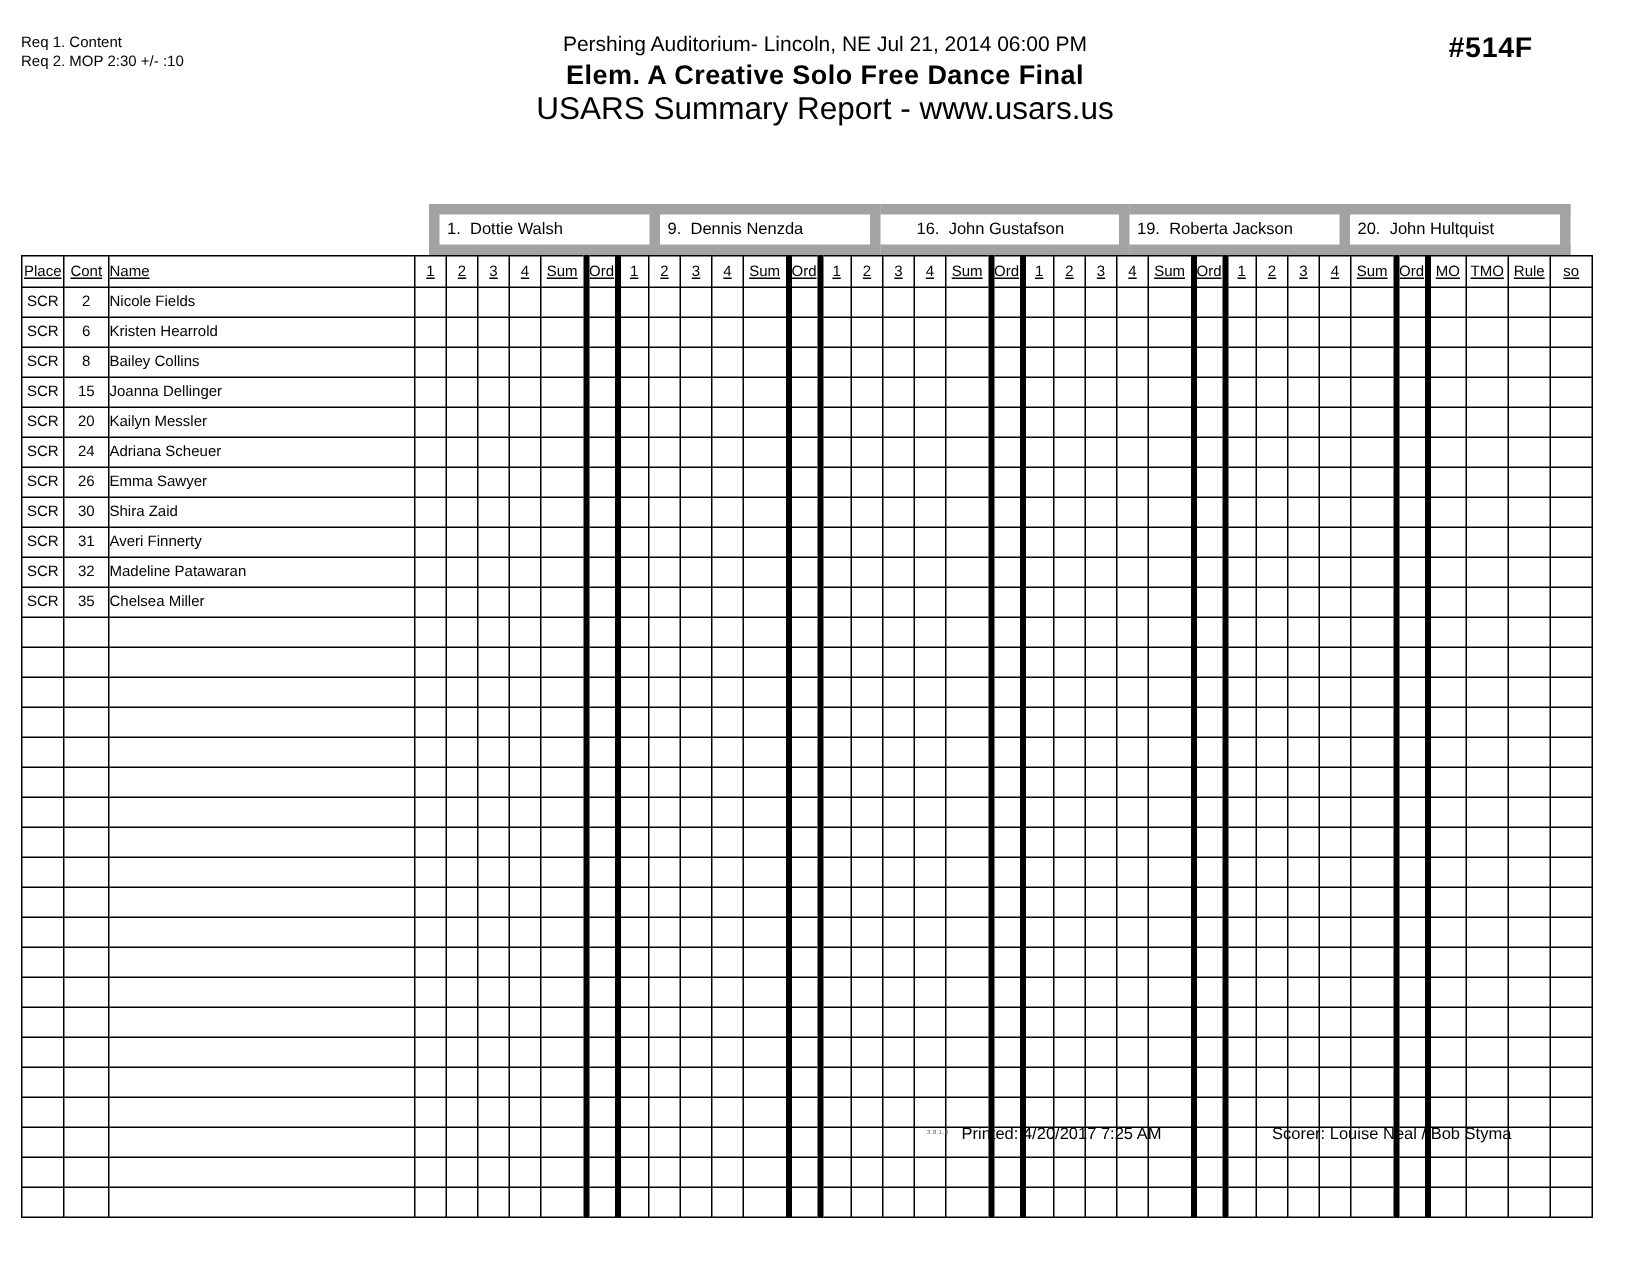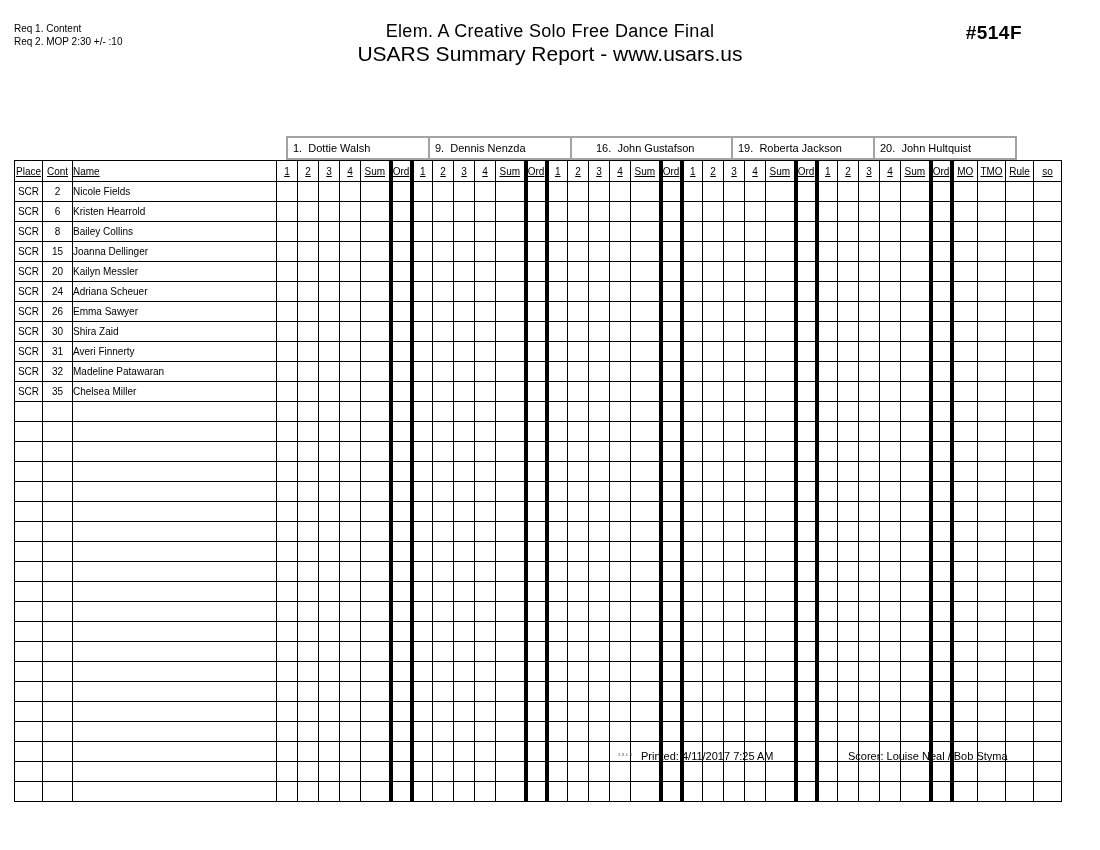--- a/index.html
+++ b/index.html
@@ -42,21 +42,21 @@
     line-height: 23px;
     letter-spacing: -0.2px;
   }
   #titleblock .t2 {
     font-size: 14px;
     font-weight: normal;
     line-height: 19px;
   }
   #titleblock .t3 {
     font-size: 18px;
-    font-weight: normal;
+    font-weight: bold;
     line-height: 23px;
     letter-spacing: 0.3px;
   }
   #titleblock .t4 {
     font-size: 21px;
     font-weight: normal;
     line-height: 21px;
   }
 
   
@@ -83,21 +83,21 @@
     font-size: 10px;
   }
 
   
   table.judgeband {
     width: 934px;
     margin-left: 272px;
   }
   table.judgeband td {
     height: 20px;
-    border: 2px solid #a3a3a3;
+    border: 7px solid #a3a3a3;
     padding: 0 0 0 5px;
     font-size: 11px;
     white-space: nowrap;
     overflow: hidden;
     vertical-align: middle;
   }
   table.judgeband td.spacer {
     border: none;
   }
 
@@ -169,20 +169,21 @@
 </style>
 </head>
 <body>
 
 <div id="reqs">
   <span class="req-line">Req  1.  Content</span>
   <span class="req-line">Req  2.  MOP 2:30 +/- :10</span>
 </div>
 
 <div id="titleblock">
+  <div class="t2">Pershing Auditorium- Lincoln, NE  Jul 21, 2014  06:00 PM</div>
   <div class="t3">Elem. A Creative Solo Free Dance Final</div>
   <div class="t4">USARS Summary Report - www.usars.us</div>
 </div>
 
 <div id="eventno">#514F</div>
 
 <div id="sheet">
 
   <table class="grid judgeband">
     <tbody>
@@ -1488,15 +1489,15 @@
           <td class="c-ctr"></td>
           <td class="c-ctr"></td>
         </tr>
       </tbody>
   </table>
 
 </div>
 
 <div id="footer">
   <div id="version">3.8.1.8</div>
-  <div id="printed">Printed:  4/11/2017  7:25 AM</div>
+  <div id="printed">Printed:  4/20/2017  7:25 AM</div>
   <div id="scorer">Scorer:   Louise Neal / Bob Styma</div>
 </div>
 
 </body></html>

